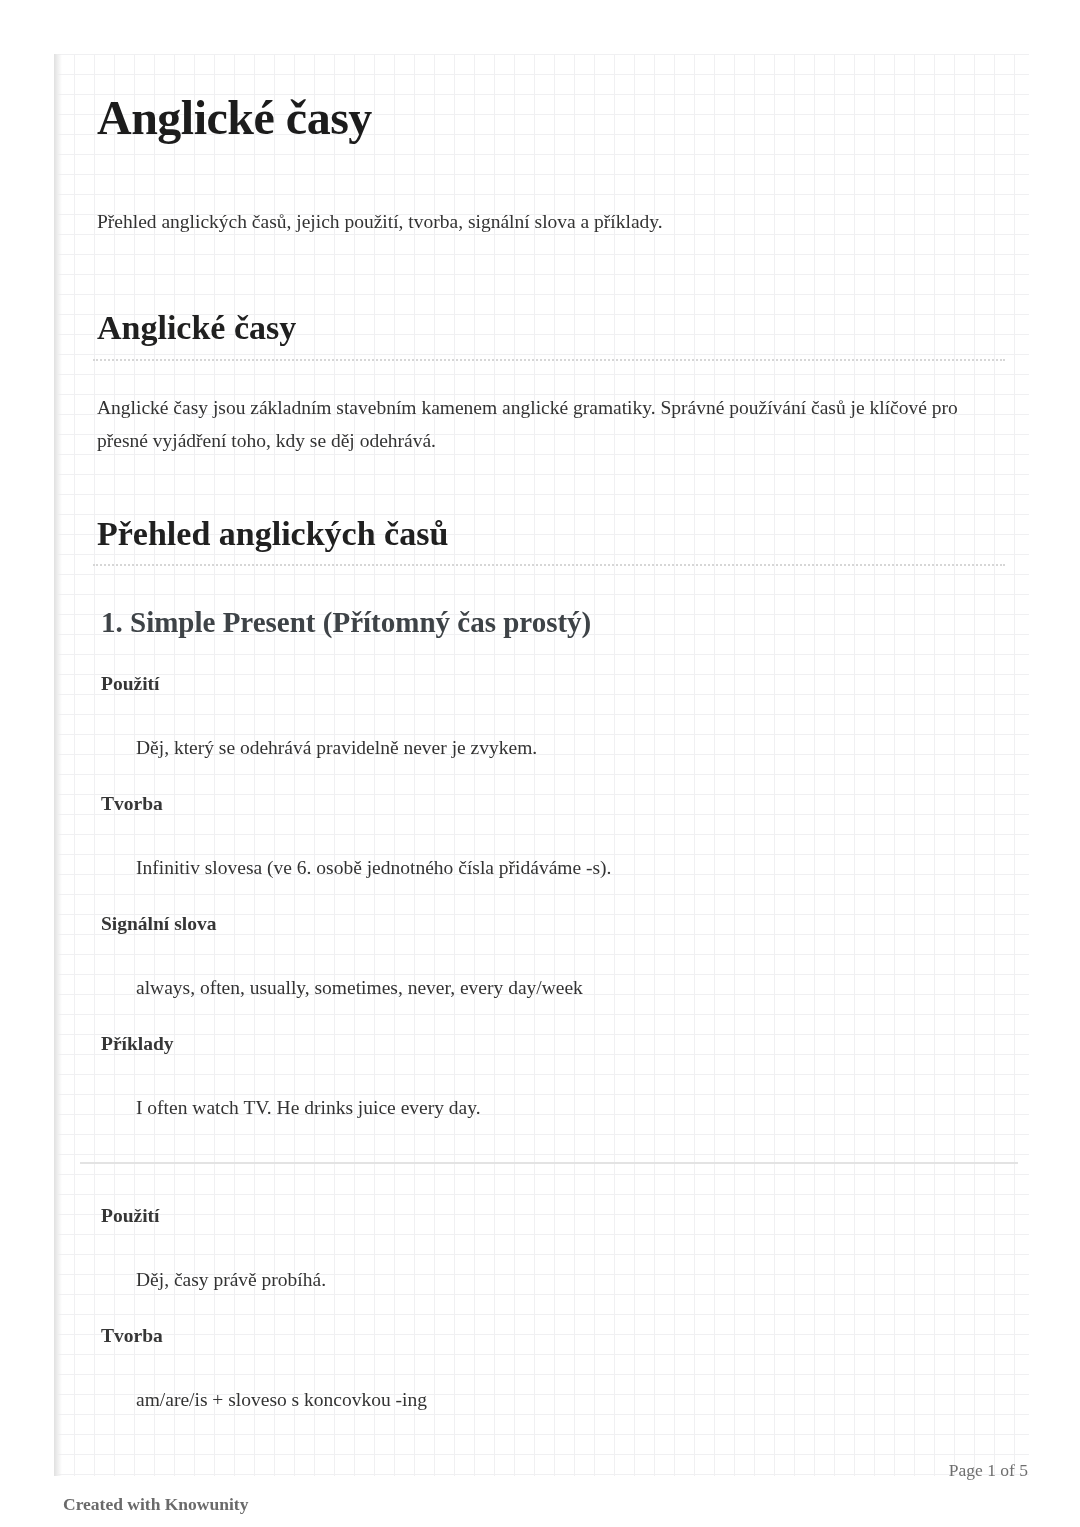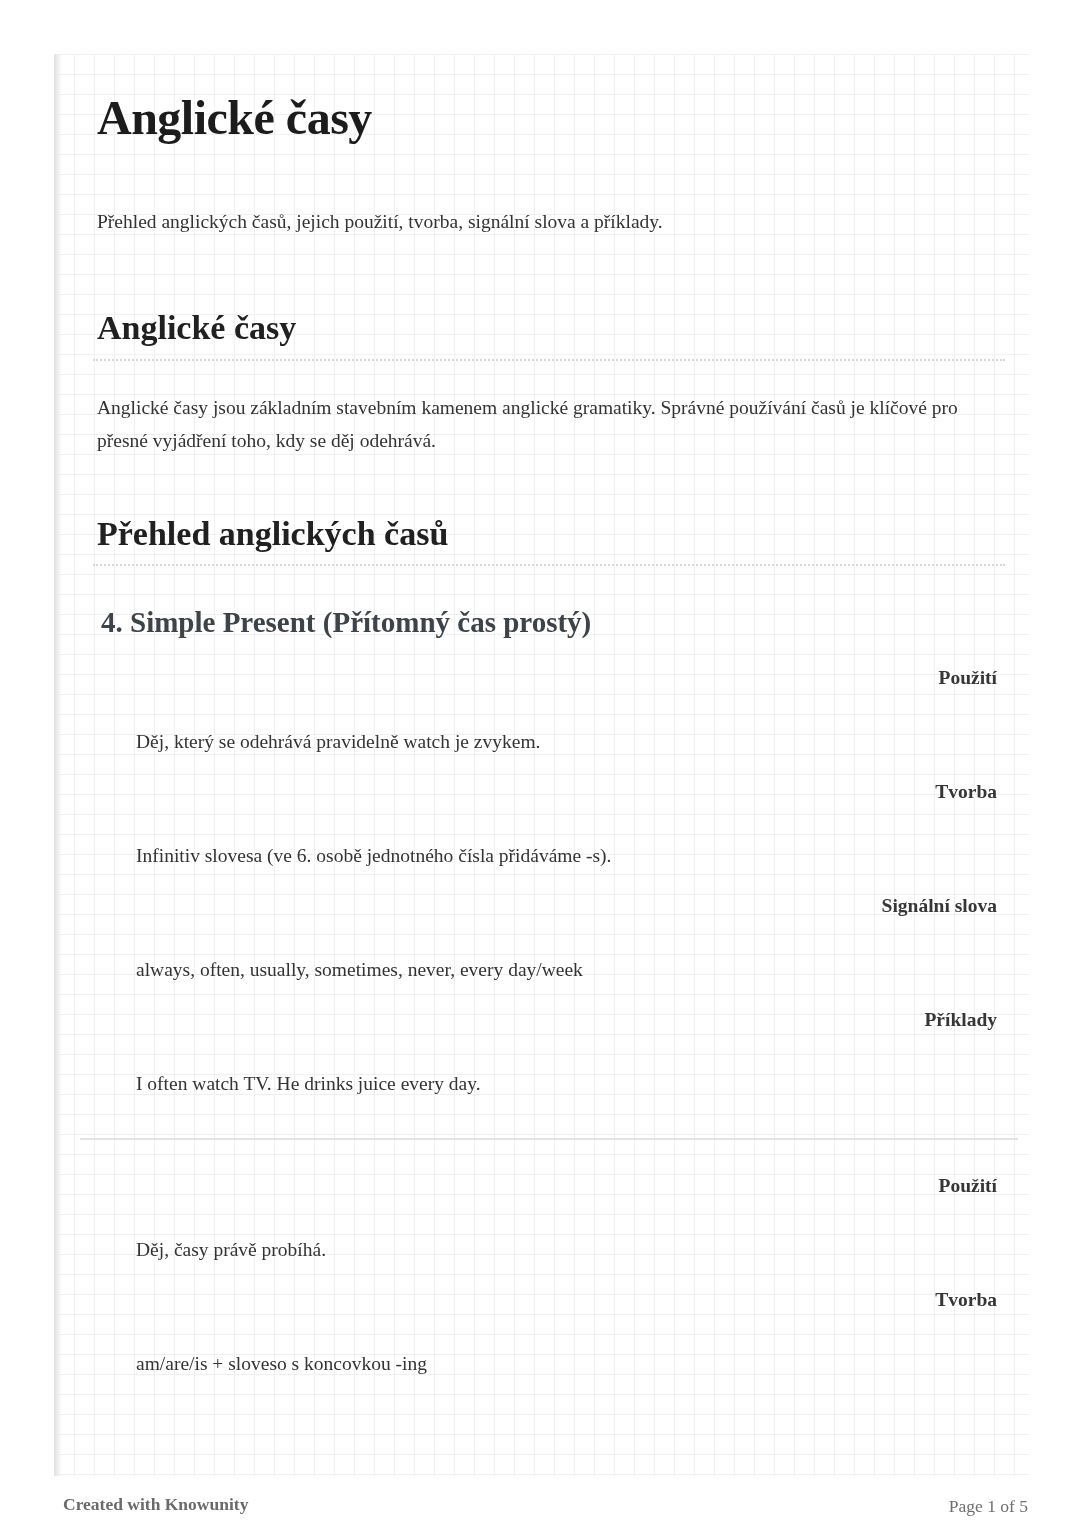--- a/index.html
+++ b/index.html
@@ -77,26 +77,25 @@
 
   h3.tense-heading {
     margin-top: 30px;
     font-size: 29px;
     line-height: 1.25;
     font-weight: 700;
     color: #3e4347;
   }
 
   .block-label {
-    margin-top: 18px;
+    margin-top: 24px;
     font-size: 19.5px;
     line-height: 24px;
     font-weight: 700;
     color: #363636;
-    text-align: right;
   }
 
   .block-text {
     margin-top: 32px;
     margin-left: 35px;
     font-size: 19.5px;
     line-height: 24px;
     color: #333333;
   }
 
@@ -112,21 +111,21 @@
     left: 55px;
     top: 1486px;
     font-size: 17.5px;
     font-weight: 700;
     color: #6a6a6a;
   }
 
   .footer-page {
     position: absolute;
     right: 52px;
-    top: 1488px;
+    top: 1452px;
     font-size: 17.5px;
     font-weight: 400;
     color: #6e6e6e;
   }
 </style>
 </head>
 <body>
 
 <div class="paper">
   <div class="content">
@@ -135,24 +134,24 @@
 
     <p class="intro">Přehled anglických časů, jejich použití, tvorba, signální slova a příklady.</p>
 
     <h2 class="section-heading">Anglické časy</h2>
 
     <p class="section-body">Anglické časy jsou základním stavebním kamenem anglické gramatiky. Správné používání časů je klíčové pro přesné vyjádření toho, kdy se děj odehrává.</p>
 
     <h2 class="section-heading second">Přehled anglických časů</h2>
 
     <section>
-      <h3 class="tense-heading">4. Simple Present (Přítomný čas prostý)</h3>
+      <h3 class="tense-heading">1. Simple Present (Přítomný čas prostý)</h3>
 
       <div class="block-label">Použití</div>
-      <div class="block-text">Děj, který se odehrává pravidelně watch je zvykem.</div>
+      <div class="block-text">Děj, který se odehrává pravidelně never je zvykem.</div>
 
       <div class="block-label">Tvorba</div>
       <div class="block-text">Infinitiv slovesa (ve 6. osobě jednotného čísla přidáváme -s).</div>
 
       <div class="block-label">Signální slova</div>
       <div class="block-text">always, often, usually, sometimes, never, every day/week</div>
 
       <div class="block-label">Příklady</div>
       <div class="block-text">I often watch TV. He drinks juice every day.</div>
     </section>

